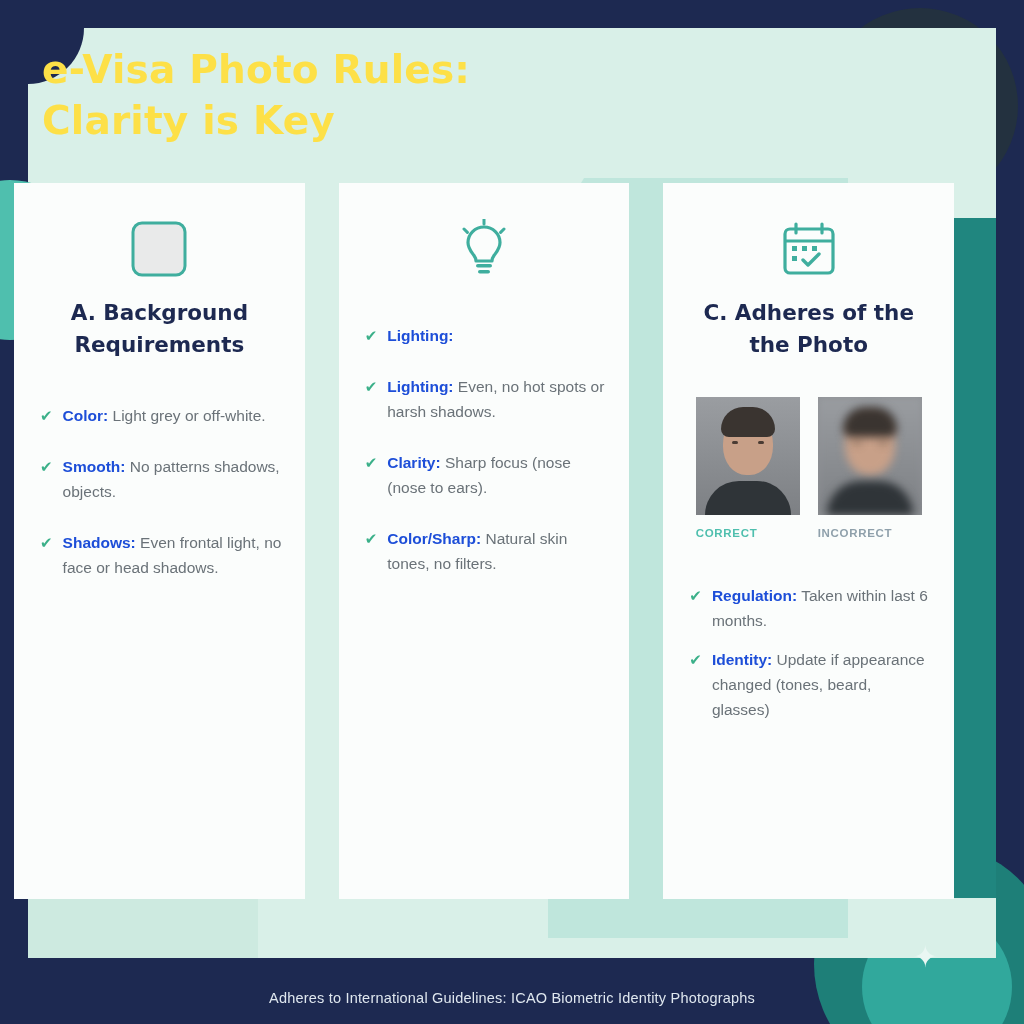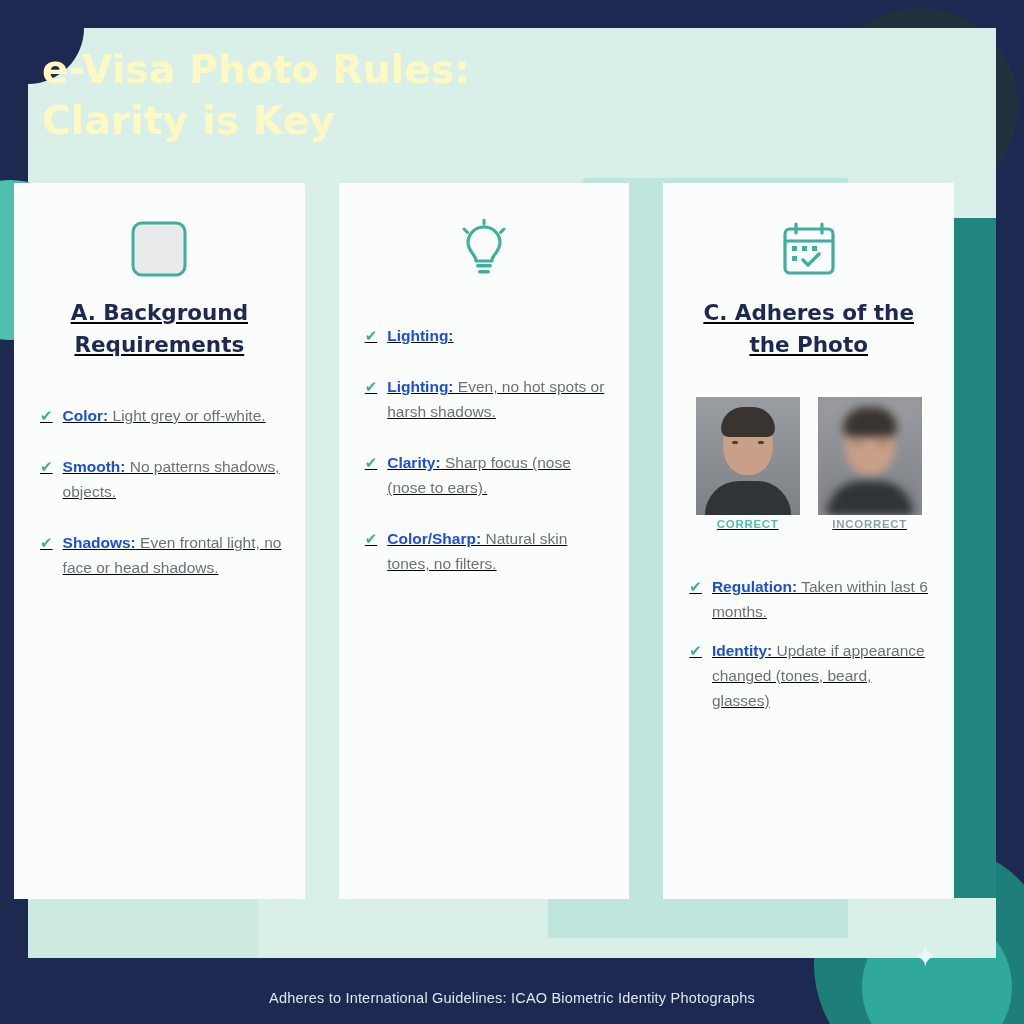--- a/index.html
+++ b/index.html
@@ -76,37 +76,36 @@
   .panel-shape-3 {
     position: absolute;
     left: 640px; top: 190px;
     width: 330px; height: 680px;
     background: #20867f;
   }
 
   .title {
     position: absolute;
     left: 42px; top: 44px;
-    color: #fef9c3;
+    color: #fde047;
     font-family: "DejaVu Sans", sans-serif;
     font-weight: 700;
     font-size: 39px;
     line-height: 51px;
     letter-spacing: 0.2px;
     white-space: pre-line;
   }
 
   
   .cards {
     position: absolute;
     left: 14px; top: 183px;
     width: 940px;
     display: flex;
     gap: 34px;
-    text-decoration: underline;
   }
   .card {
     width: 295px;
     height: 716px;
     background: #fbfdfc;
     padding: 26px 22px 20px 22px;
     position: relative;
   }
   .card-icon {
     height: 64px;
@@ -195,22 +194,22 @@
     background: #4a3b33;
   }
   .photo .eye.l { left: 36px; }
   .photo .eye.r { right: 36px; }
   .photo.blurred .bg,
   .photo.blurred .head,
   .photo.blurred .hair,
   .photo.blurred .body,
   .photo.blurred .eye { filter: blur(4px); }
   .photo-label {
-    margin-top: 3px;
-    text-align: center;
+    margin-top: 12px;
+    text-align: left;
     font-size: 11.5px;
     letter-spacing: 0.7px;
     color: #4fbfae;
     font-weight: 700;
   }
   .photo-label.incorrect { color: #8fa0ab; }
 
   .footer {
     position: absolute;
     left: 0; bottom: 18px;

